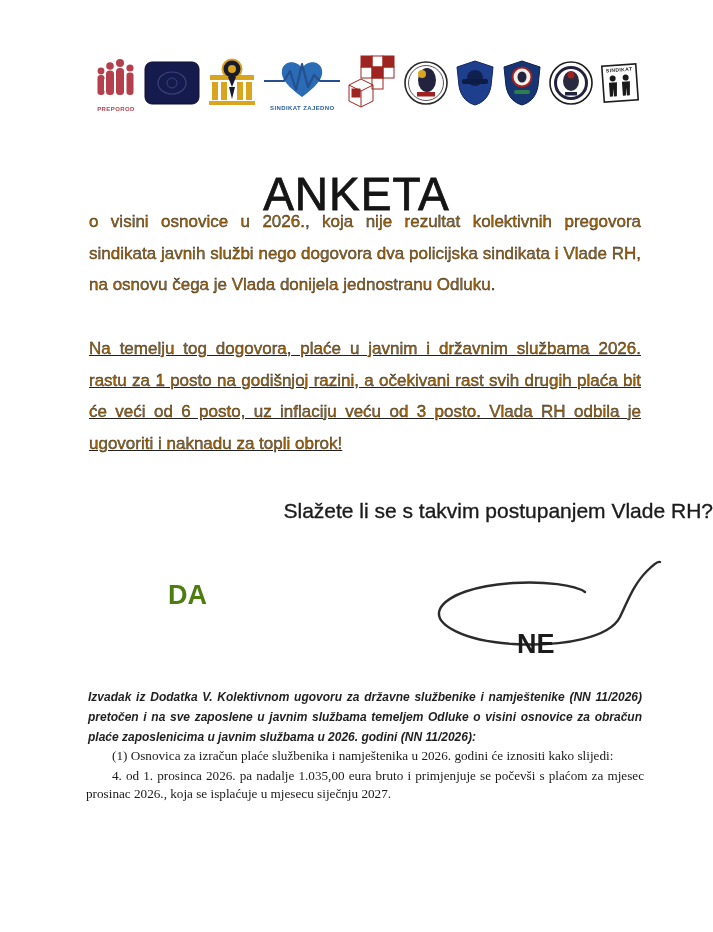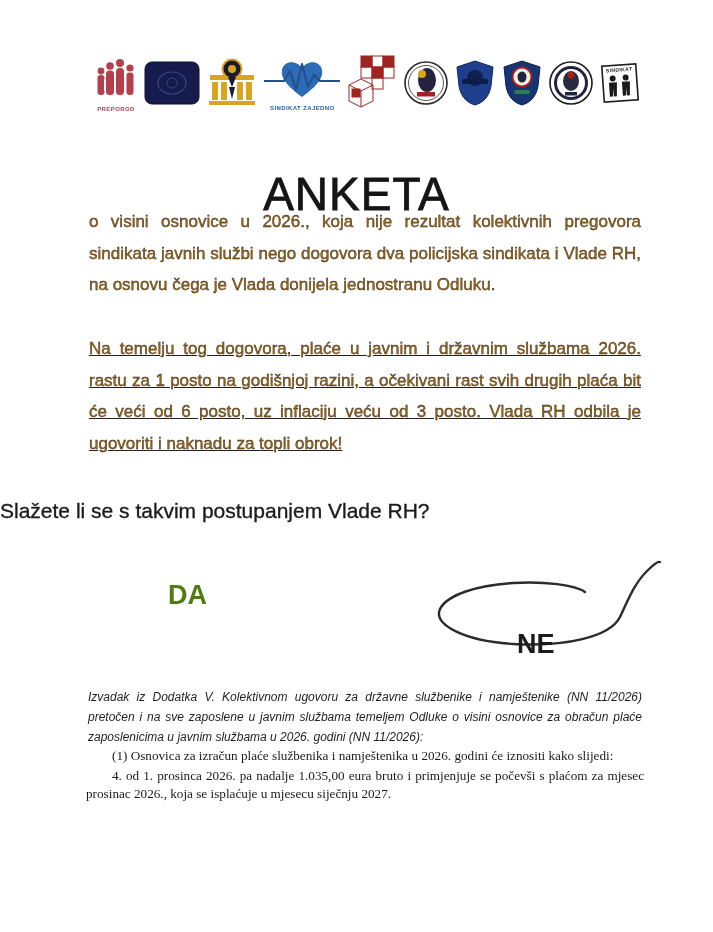--- a/index.html
+++ b/index.html
@@ -26,40 +26,40 @@
   
   .para{
     position:absolute;left:89px;width:552px;margin:0;
     font-size:17px;line-height:31.5px;text-align:justify;color:#a16207;
     -webkit-text-stroke:0.35px #222;
   }
   .para1{top:206px;}
   .para2{top:333px;text-decoration:underline;}
   
   .question{
-    position:absolute;top:499px;left:0;width:713px;text-align:left;
+    position:absolute;top:499px;left:0;width:713px;text-align:right;
     font-size:21px;color:#1b1b1b;-webkit-text-stroke:0.35px #1b1b1b;
   }
   
   .option-da{
     position:absolute;top:580px;left:168px;
     font-size:27px;font-weight:700;color:#4d7c0f;cursor:pointer;
   }
   .option-ne-wrap{
     position:absolute;top:545px;left:425px;width:250px;height:120px;cursor:pointer;
   }
   .option-ne-wrap svg{position:absolute;top:0;left:0;}
   .option-ne-label{
     position:absolute;top:44px;left:92px;
     font-size:27px;font-weight:700;color:#1b1b1b;margin-top:40px;
   }
   
   .footnote{
     position:absolute;top:687px;left:88px;width:554px;margin:0;
-    font-style:italic;font-weight:400;font-size:12px;line-height:20px;
+    font-style:italic;font-weight:700;font-size:12px;line-height:20px;
     text-align:justify;color:#1f1f1f;
   }
   
   .legal{
     position:absolute;top:747px;left:86px;width:558px;
     font-family:"Liberation Serif",serif;font-size:13.2px;line-height:17.5px;
     text-align:justify;color:#1a1a1a;
   }
   .legal p{margin:0 0 2.5px;text-indent:26px;}
 </style>

